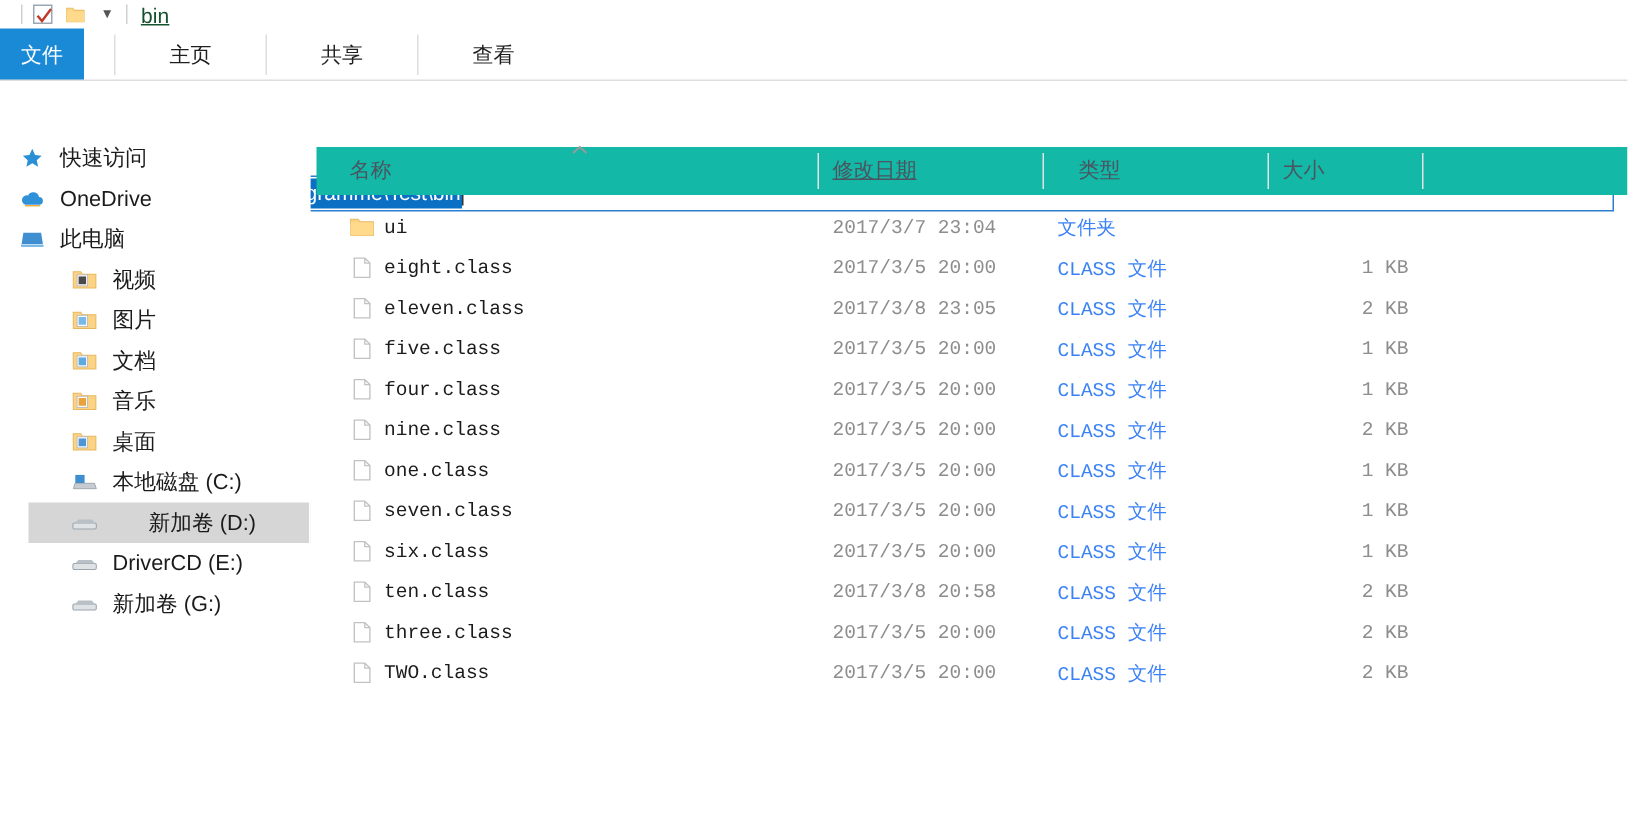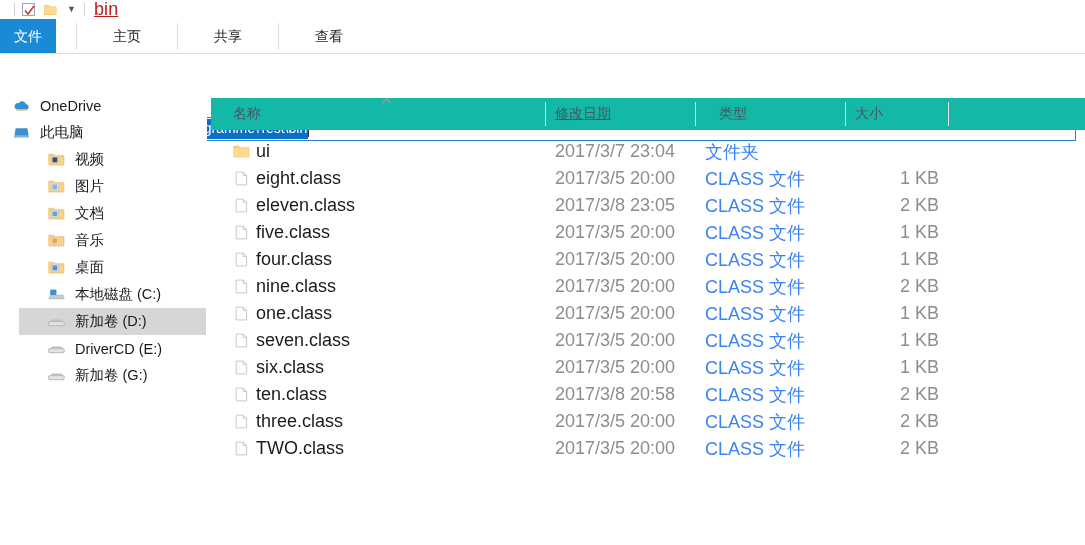--- a/index.html
+++ b/index.html
@@ -23,21 +23,21 @@
     width: 1px; height: 13px; background: #d0d0d0; margin: 0 7px 0 14px;
   }
   .qat-check {
     width: 13px; height: 13px; border: 1px solid #9aa7b5; background:#fff;
     position: relative; margin-right: 9px;
   }
   .qat-check svg { position:absolute; left:1px; top:1px; }
   .qat-folder { margin-right: 10px; display:flex; }
   .qat-chevron { color:#555; font-size: 9px; margin-right: 8px; line-height:1; }
   .qat-sep2 { width:1px; height:13px; background:#d0d0d0; margin-right:9px; }
-  .win-title { font-size: 18px; color:#b91c1c; letter-spacing: 0.1px; text-decoration: underline; }
+  .win-title { font-size: 14px; color:#14532d; letter-spacing: 0.1px; text-decoration: underline; }
 
   
   .ribbon {
     position: absolute; left: 0; top: 19px; width: 1085px; height: 35px;
     background: #ffffff;
     display: flex; align-items: stretch; gap: 20px;
   }
   .ribbon-under {
     position:absolute; left:0; top:53px; width:1085px; height:1px; background:#dededd;
   }
@@ -86,30 +86,30 @@
 
   
   .sidebar {
     position:absolute; left:0; top:92px; width:207px; height:453px;
     background:#ffffff; overflow:hidden;
   }
   .side-item {
     position:relative; height:27px; display:flex; align-items:center;
     font-size:14.5px; color:#1b1b1b; white-space:nowrap;
   }
-  .side-item.selected { background:#d6d6d6; }
+  .side-item.selected { background:#d6d6d6;gap:24px; }
   .side-icon { width:22px; display:flex; align-items:center; justify-content:center; flex: 0 0 22px; }
   .side-label { margin-left:8px; }
   .indent-0 { padding-left: 10px; }
   .indent-1 { padding-left: 26px; margin-left: 19px; }
   .sidebar-divider { position:absolute; right:0; top:0; width:1px; height:453px; background:#ffffff; }
 
   
   .filelist { position:absolute; left:211px; top:138px; width:874px; height:340px; }
-  .frow { position:relative; height:27px; display:flex; align-items:center; font-size:18px; }
+  .frow { position:relative; height:27px; display:flex; align-items:center; font-size:13px;font-family:Liberation Mono, monospace; }
   .f-icon { position:absolute; left:22px; top:5px; width:17px; height:17px; display:flex; align-items:center; justify-content:center; }
   .f-name { position:absolute; left:45px; color:#1b1b1b; }
   .f-date { position:absolute; left:344px; color:#8d8d8d; }
   .f-type { position:absolute; left:494px; color:#3b82f6; }
   .f-size { position:absolute; left:644px; width:84px; text-align:right; color:#8d8d8d; }
 </style>
 </head>
 <body>
 
 <div id="app">
@@ -198,20 +198,28 @@
     <svg width="13" height="8" viewBox="0 0 13 8">
       <path d="M2 6l4.5-4 4.5 4" stroke="#9a9a9a" stroke-width="1.3" fill="none"></path>
     </svg>
   </div>
 
   <div class="sidebar">
     <div id="sidebar-list">
         <div class="side-item indent-0">
           <span class="side-icon">
             <svg width="17" height="15" viewBox="0 0 17 15">
+              <path d="M8.5 1.2l1.9 4.1 4.4.5-3.3 3 .9 4.4-3.9-2.3-3.9 2.3.9-4.4-3.3-3 4.4-.5z" fill="#2b8fd6"></path>
+            </svg>
+          </span>
+          <span class="side-label">快速访问</span>
+        </div>
+        <div class="side-item indent-0">
+          <span class="side-icon">
+            <svg width="17" height="15" viewBox="0 0 17 15">
               <path d="M4 11.5h9a2.6 2.6 0 000-5.2 3.9 3.9 0 00-7.3-1A2.9 2.9 0 004 11.5z" fill="#2f92d8"></path>
               <path d="M3.6 11.6h10.2v1H3.6z" fill="#f0b042"></path>
             </svg>
           </span>
           <span class="side-label">OneDrive</span>
         </div>
         <div class="side-item indent-0">
           <span class="side-icon">
             <svg width="17" height="15" viewBox="0 0 17 15">
               <path d="M2.6 3.2h11.8l1.2 7.5H1.4z" fill="#3f8fd0"></path>

